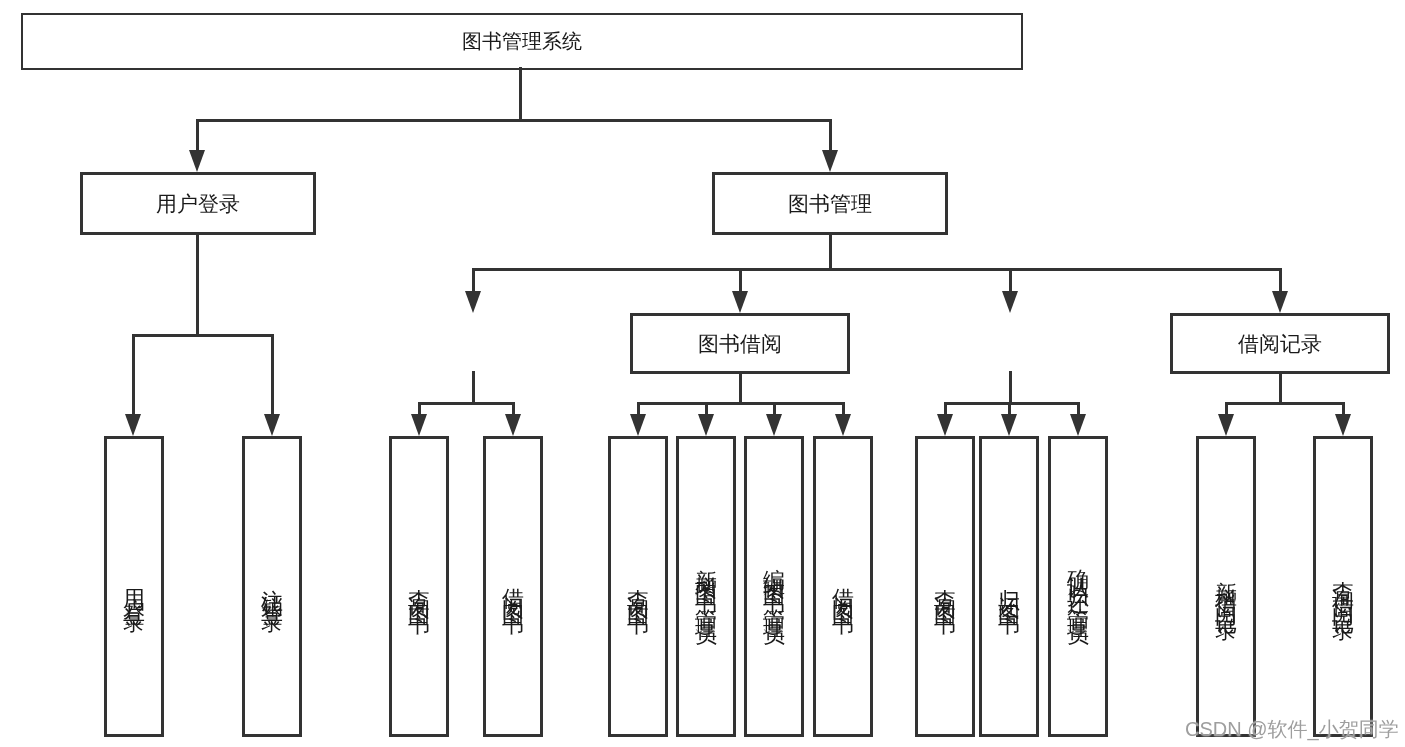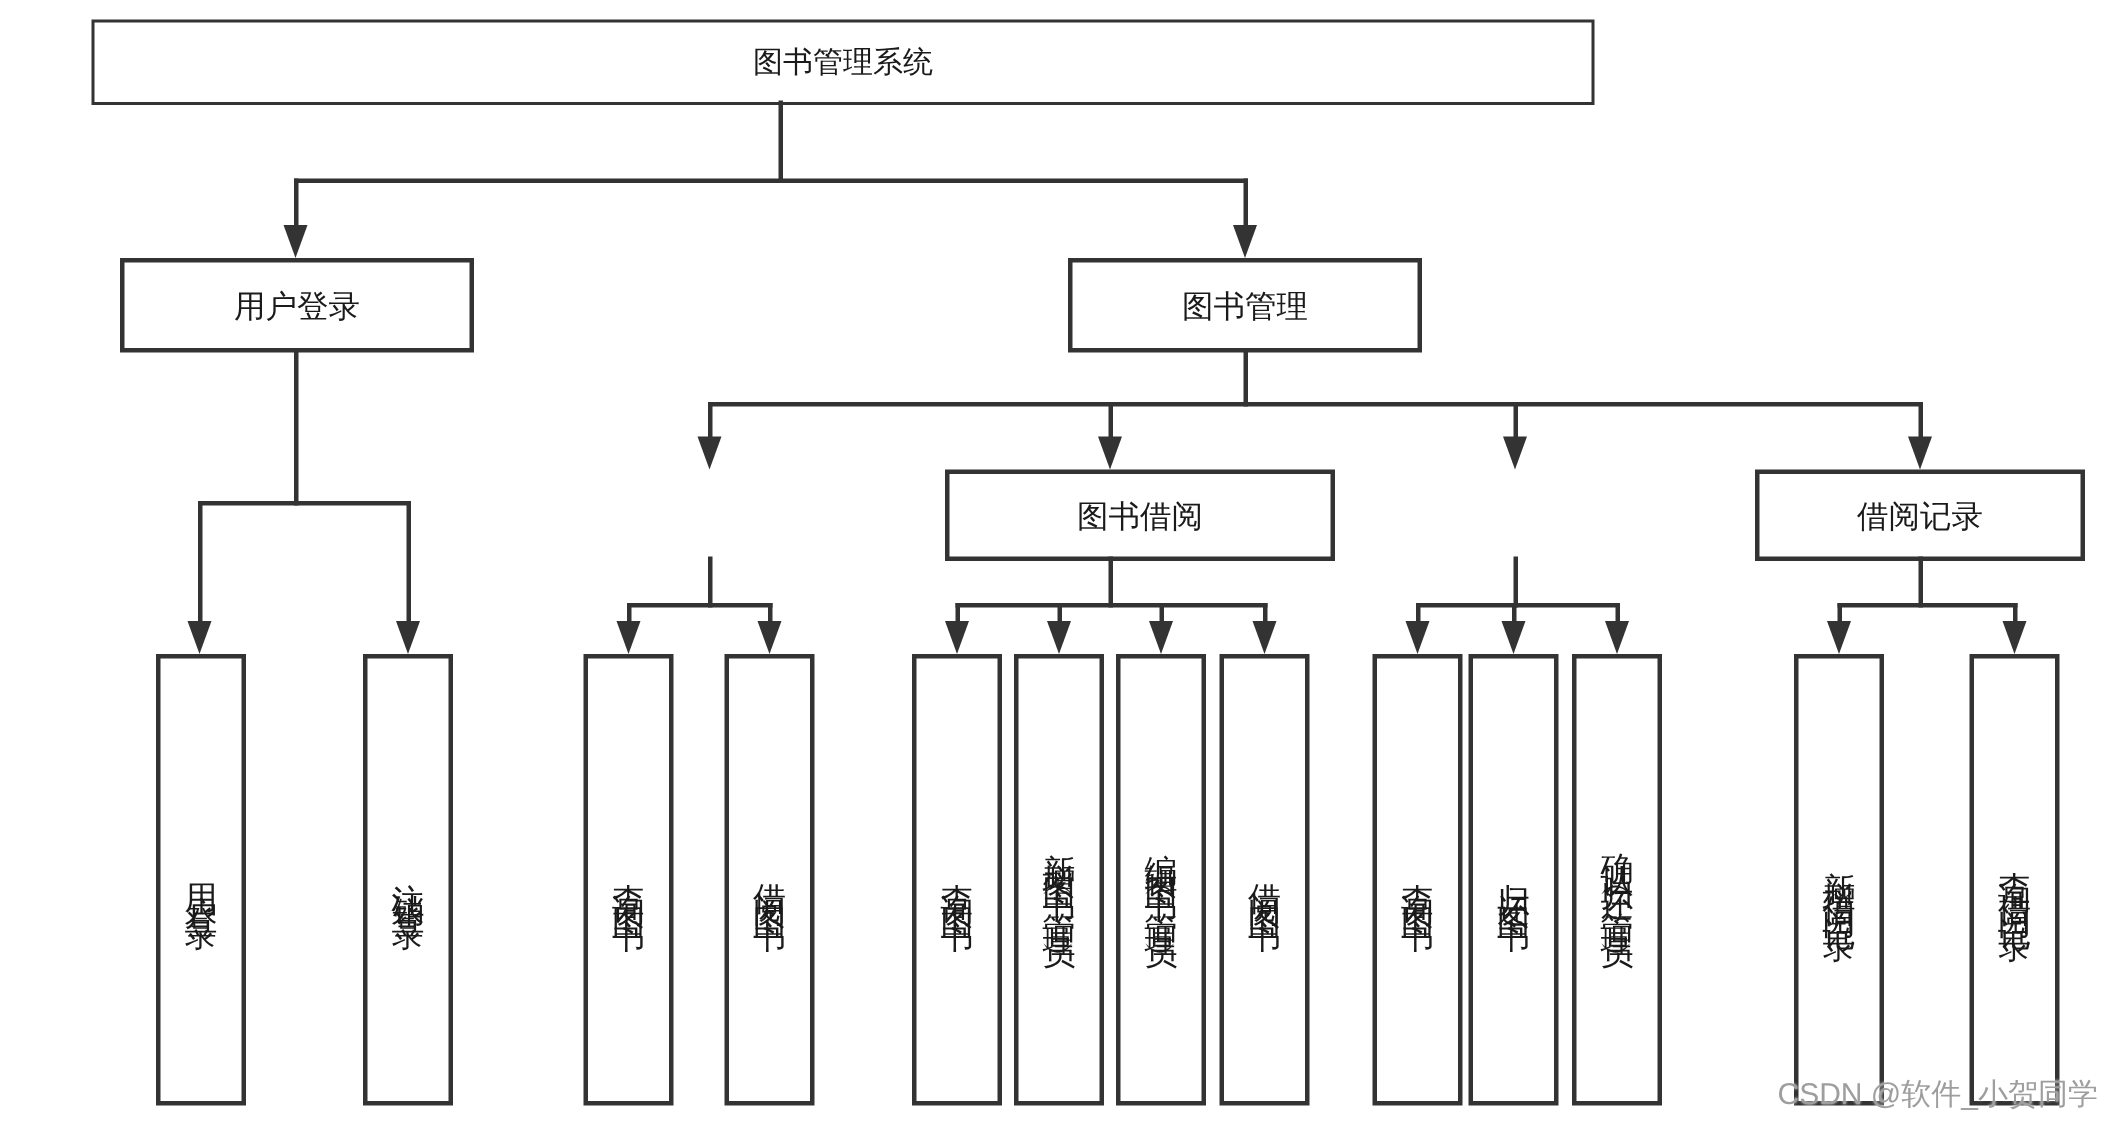--- a/index.html
+++ b/index.html
@@ -37,32 +37,32 @@
     font-size:20px;color:var(--wm-color);white-space:nowrap;
     text-shadow:0 0 2px #ffffff;
     text-align:center;
   }
 </style>
 </head>
 <body>
 
 <div id="canvas">
 
-  <div class="box root-box" style="left:21px;top:13px;width:1002px;height:57px;margin-left:40px;">
+  <div class="box root-box" style="left:21px;top:13px;width:1002px;height:57px;">
     <span>图书管理系统</span>
   </div>
 
   <div class="box" style="left:80px;top:172px;width:236px;height:63px;">
     <span>用户登录</span>
   </div>
   <div class="box" style="left:712px;top:172px;width:236px;height:63px;">
     <span>图书管理</span>
   </div>
 
-  <div class="box" style="left:630px;top:313px;width:260px;height:61px;">
+  <div class="box" style="left:630px;top:313px;width:220px;height:61px;">
     <span>图书借阅</span>
   </div>
   <div class="box" style="left:1170px;top:313px;width:220px;height:61px;">
     <span>借阅记录</span>
   </div>
 
   <div class="box leaf" style="left:104px;top:436px;width:60px;height:301px;">
     <span>用户登录</span>
   </div>
   <div class="box leaf" style="left:242px;top:436px;width:60px;height:301px;">

